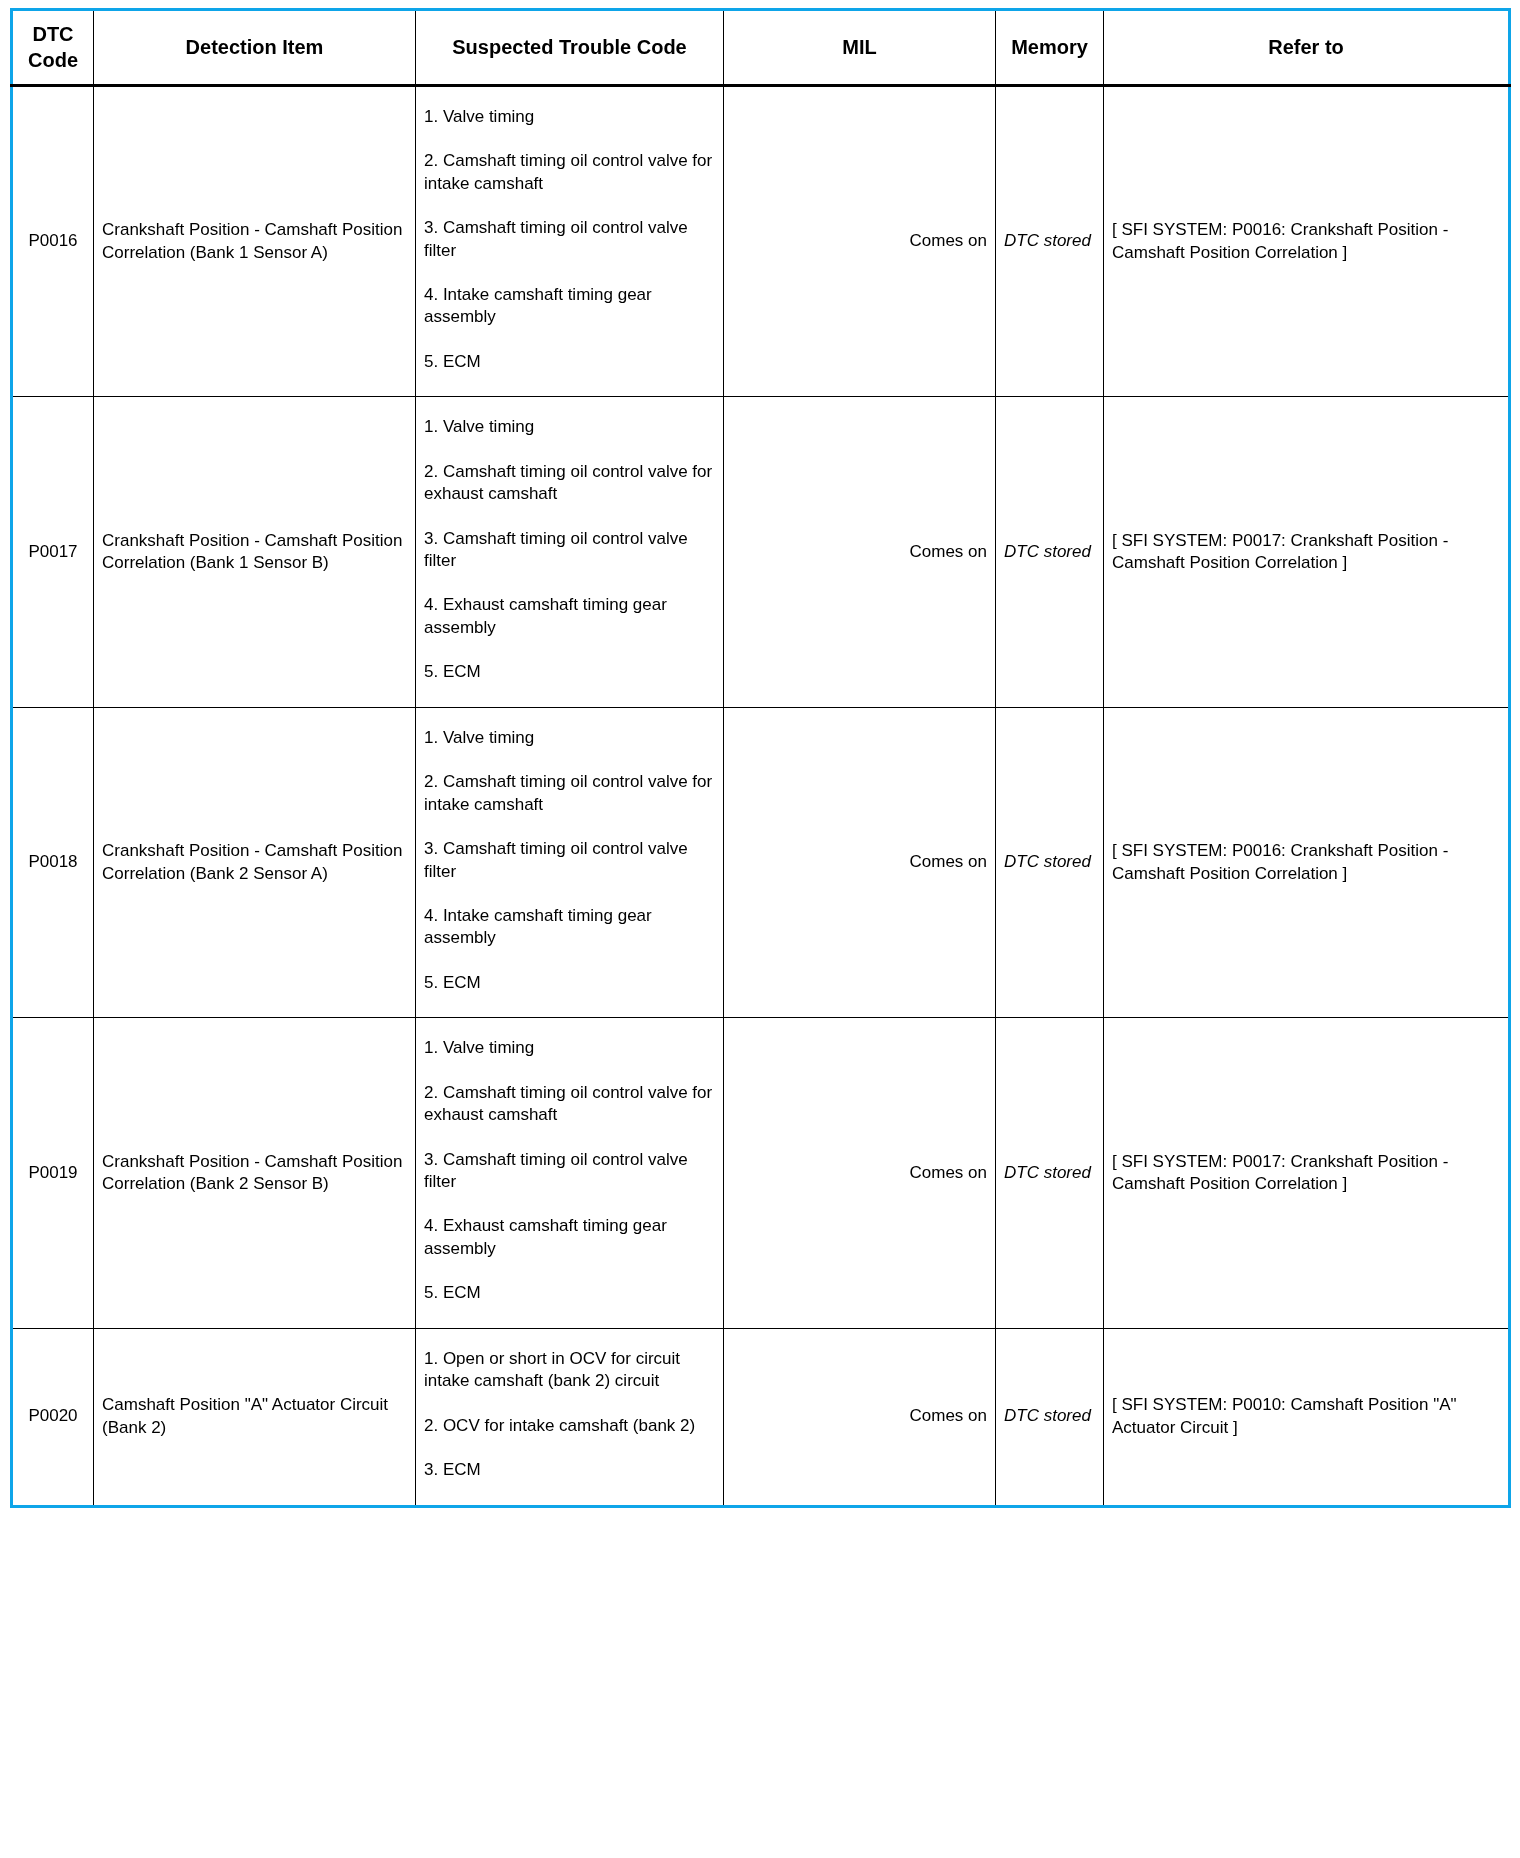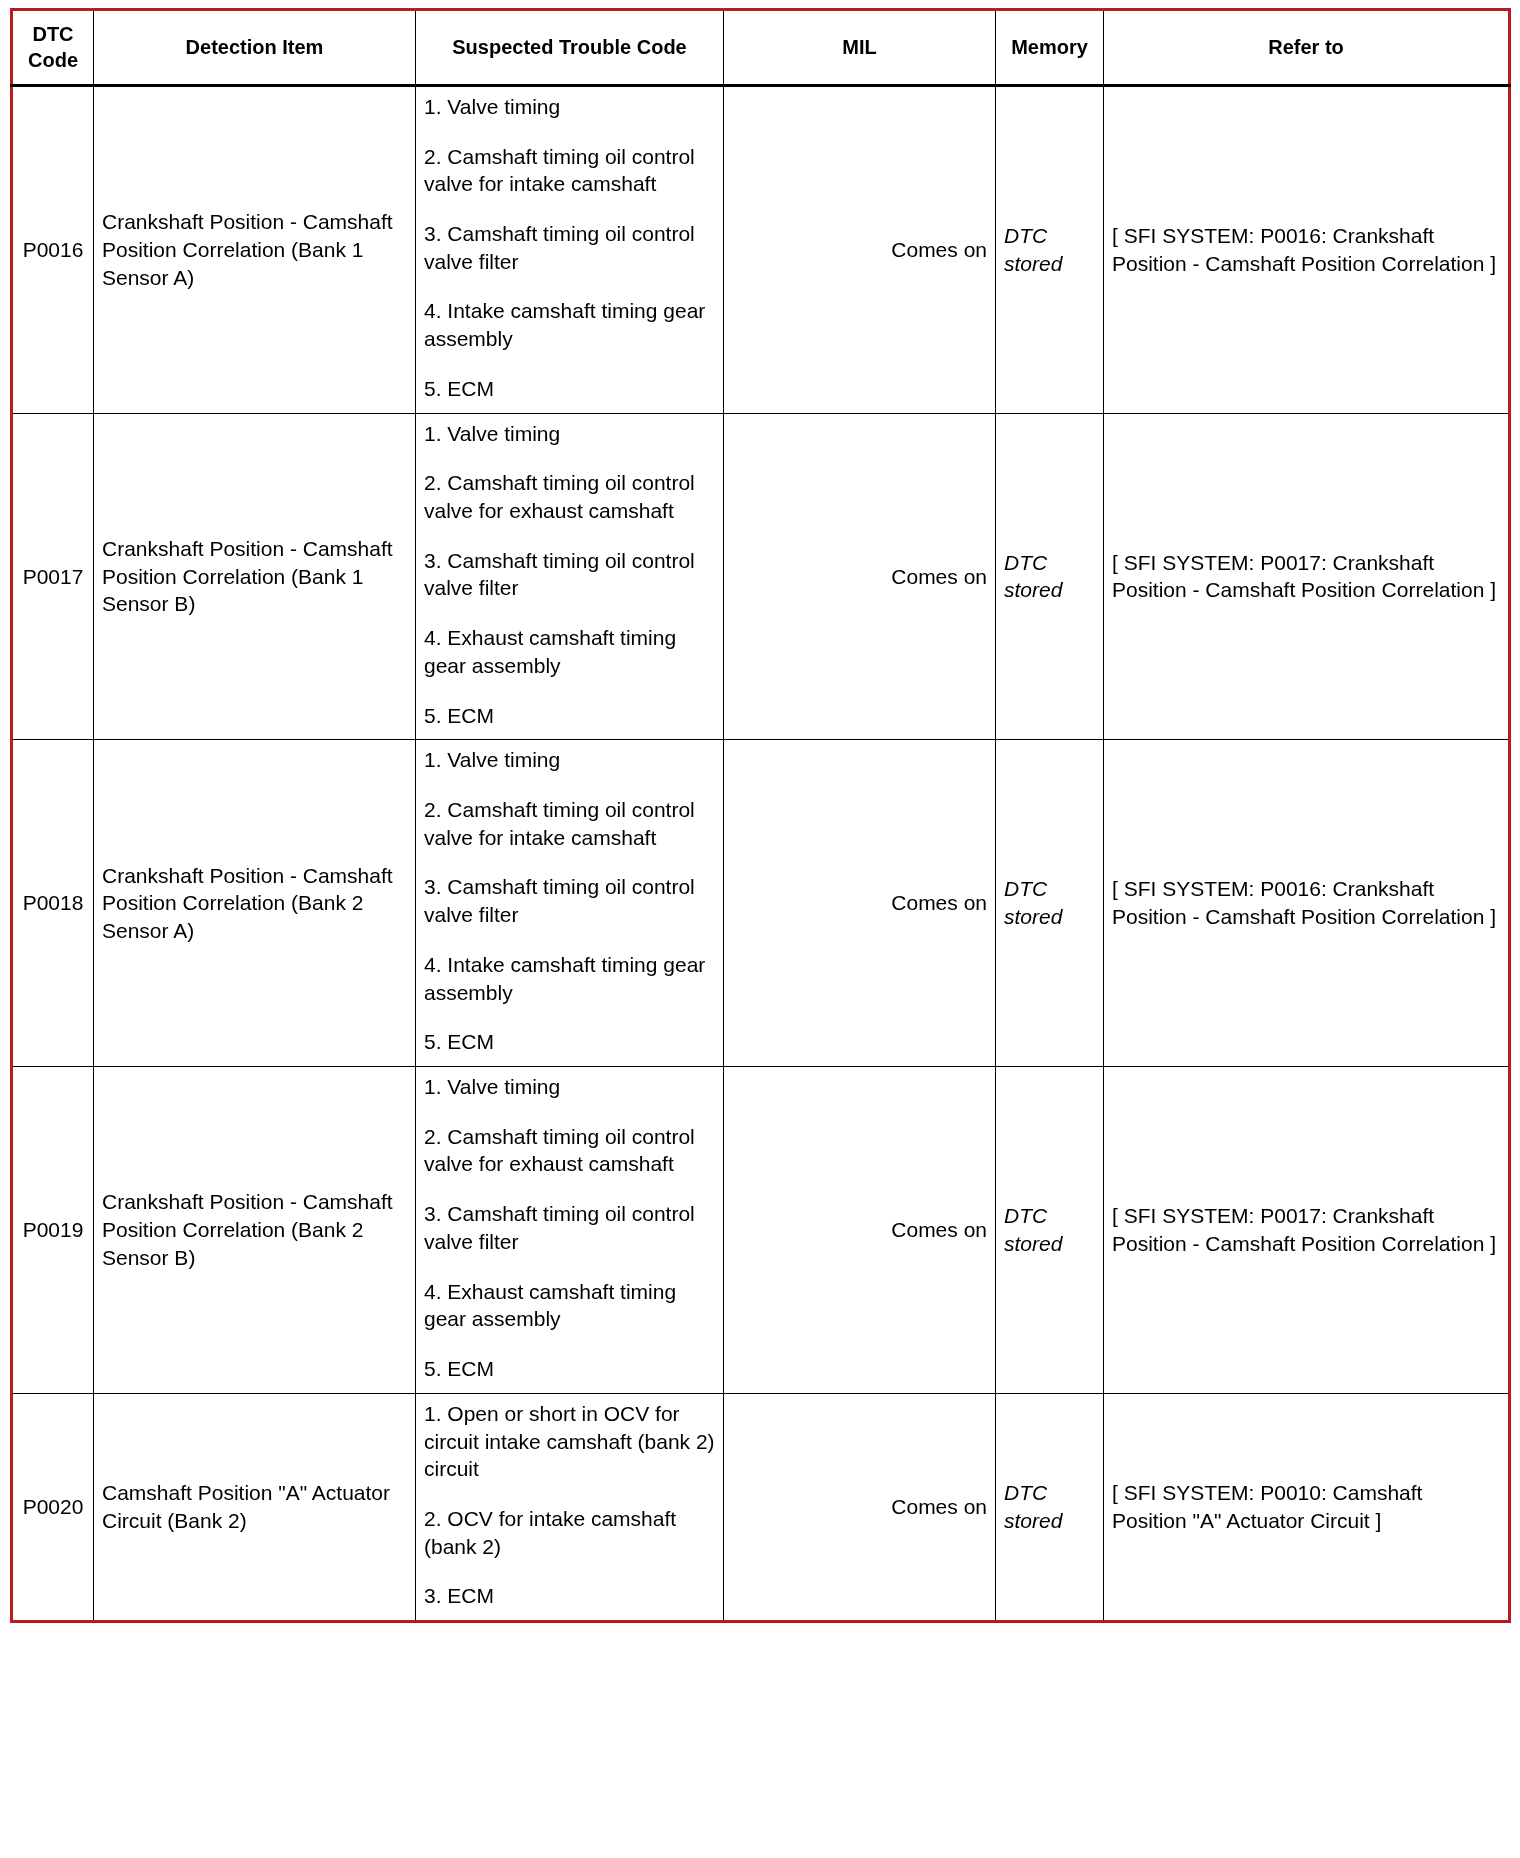--- a/index.html
+++ b/index.html
@@ -14,28 +14,28 @@
     color: #000000;
   }
   .page {
     padding: 8px 10px 0 10px;
     box-sizing: border-box;
   }
   table.dtc-table {
     border-collapse: collapse;
     width: 1498px;
     table-layout: fixed;
-    border: 3px solid #b91c1c;
+    border: 3px solid #0ea5e9;
   }
   table.dtc-table th,
   table.dtc-table td {
     border: 1.5px solid #000;
     vertical-align: middle;
-    padding: 6px 8px;
-    font-size: 21px;
+    padding: 19px 8px;
+    font-size: 17px;
     line-height: 1.32;
   }
   table.dtc-table thead th {
     text-align: center;
     font-weight: bold;
     font-size: 20px;
     padding: 10px 6px;
     border-bottom: 3px solid #000;
   }
   col.c-code    { width: 82px; }

